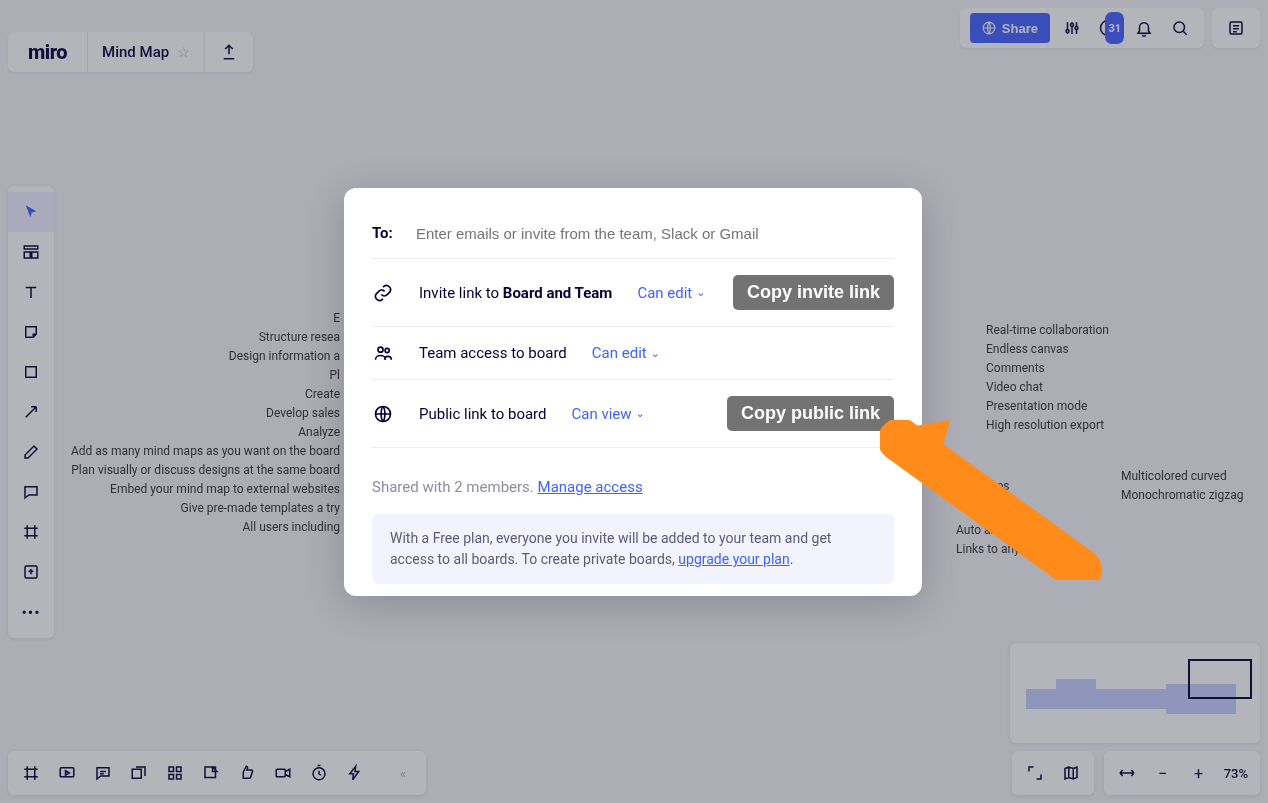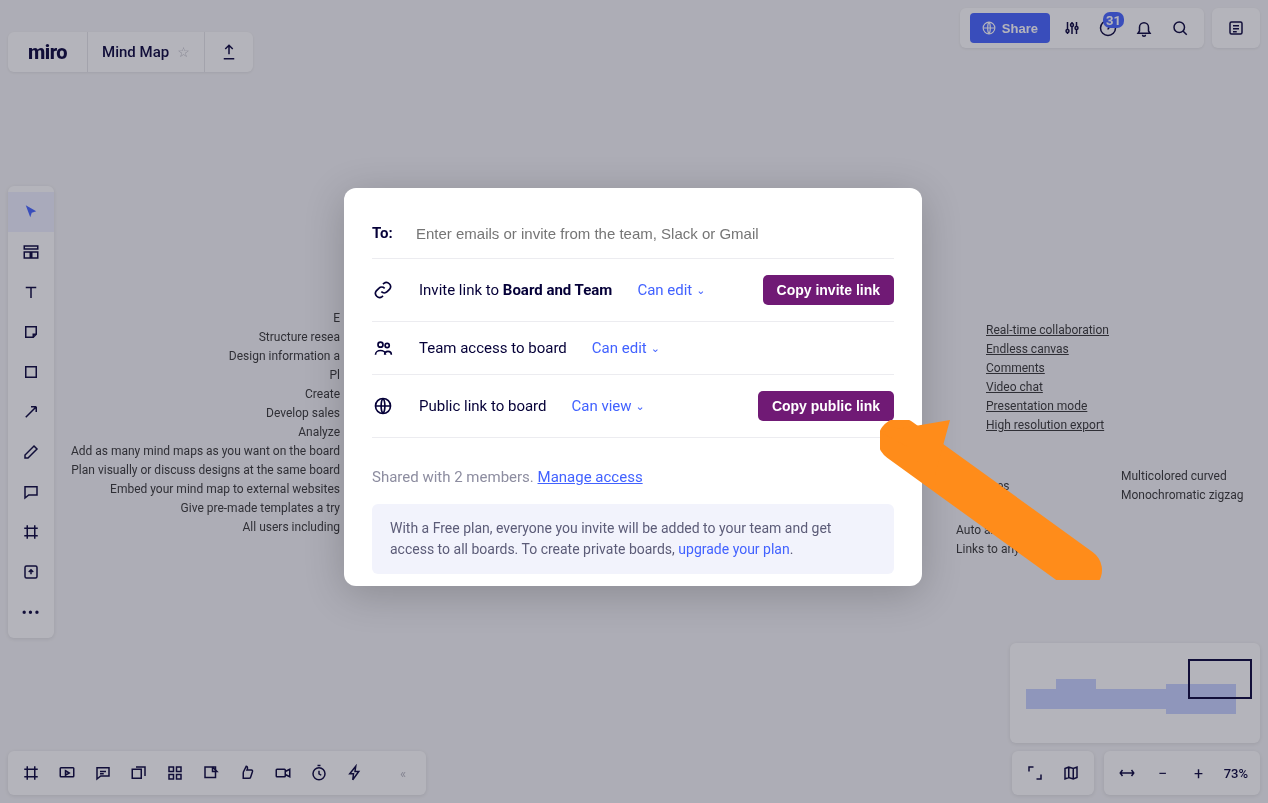--- a/index.html
+++ b/index.html
@@ -72,23 +72,23 @@
   display:flex;align-items:center;gap:6px;cursor:pointer;
   margin:0 4px;
 }
 .hr-icon-btn {
   width:36px;height:36px;display:flex;align-items:center;justify-content:center;
   cursor:pointer;position:relative;
 }
 .badge {
   position:absolute;top:2px;right:2px;
   background:#4262ff;color:#fff;
-  font-size:13px;font-weight:700;
+  font-size:11px;font-weight:700;
   min-width:14px;height:14px;border-radius:7px;
-  display:flex;align-items:center;justify-content:center;padding:8px 3px;
+  display:flex;align-items:center;justify-content:center;padding:16px 3px;
 }
 
 
 .toolbar {
   position:absolute;left:8px;top:186px;
   width:46px;background:#fff;border-radius:6px;
   box-shadow:0 1px 4px rgba(0,0,0,0.1);
   display:flex;flex-direction:column;padding:6px 0;
 }
 .tool-btn {
@@ -103,21 +103,21 @@
   position:absolute;top:56px;left:56px;right:8px;bottom:56px;
   pointer-events:none;
 }
 .mind-left {
   position:absolute;right:920px;top:250px;
   text-align:right;font-size:12px;color:#333;
 }
 .mind-left div { margin:5px 0; white-space:nowrap; }
 .mind-right {
   position:absolute;left:930px;top:262px;
-  font-size:12px;color:#333;text-decoration:underline;
+  font-size:12px;color:#333;
 }
 .mind-right div { margin:5px 0; white-space:nowrap; }
 .mind-right2 {
   position:absolute;left:1065px;top:408px;
   font-size:12px;color:#333;
 }
 .mind-right2 div { margin:5px 0; white-space:nowrap; }
 .mind-mid {
   position:absolute;left:900px;top:418px;
   font-size:12px;color:#333;
@@ -181,34 +181,34 @@
 .modal-row + .modal-row, .modal-row.below { border-top:1px solid #ececf0;gap:25px; }
 .modal-row:first-child { padding-top:6px; }
 .modal-row .row-icon { width:22px;display:flex;align-items:center;justify-content:center;color:#050038;flex-shrink:0; }
 .modal-row .row-text { font-size:15px;color:#050038; }
 .modal-row .row-text b { font-weight:700; }
 .modal-row .perm {
   color:#4262ff;font-size:15px;display:flex;align-items:center;gap:4px;cursor:pointer;
 }
 .modal-row .perm .chev { font-size:11px; }
 .copy-btn {
-  margin-left:auto;background:#701a75;color:#fff;border:none;
-  border-radius:5px;padding:7px 14px;font-size:14px;font-weight:600;cursor:pointer;
+  margin-left:auto;background:#737373;color:#fff;border:none;
+  border-radius:5px;padding:7px 14px;font-size:18px;font-weight:600;cursor:pointer;
 }
 .to-label { font-weight:700;font-size:15px;color:#050038;width:32px; }
 .to-input {
   flex:1;border:none;font-size:15px;color:#888;outline:none;
 }
 .shared-text { font-size:15px;color:#8d8da0;padding:14px 0 4px; }
 .shared-text a { color:#4262ff;text-decoration:underline;cursor:pointer; }
 .info-box {
   margin-top:14px;background:#f2f3fc;border-radius:6px;
   padding:14px 18px;font-size:14px;color:#5c5c78;line-height:1.5;
 }
-.info-box a { color:#4262ff;cursor:pointer;text-align:center; }
+.info-box a { color:#4262ff;text-decoration:underline;cursor:pointer;text-align:center; }
 
 
 .arrow-annot {
   position:absolute;
   left:880px;top:420px;
   width:230px;height:160px;
   pointer-events:none;
 }
 </style>
 </head>

